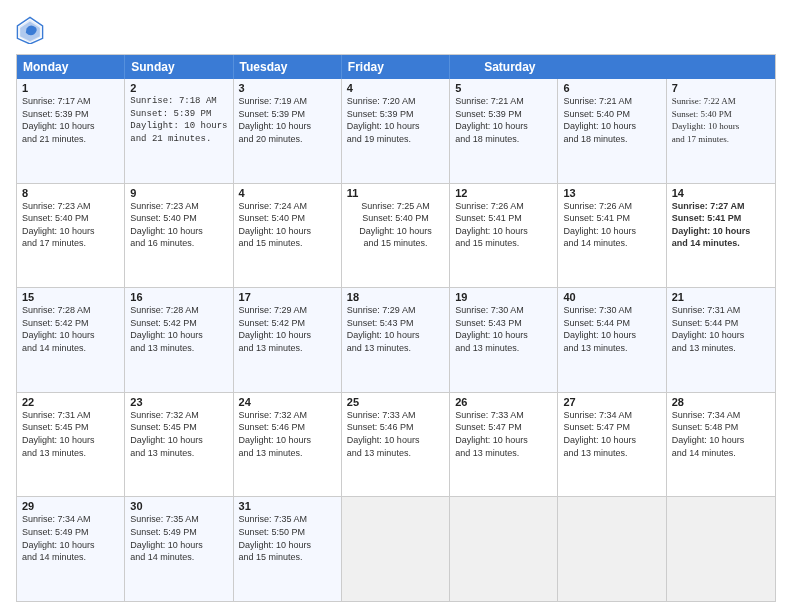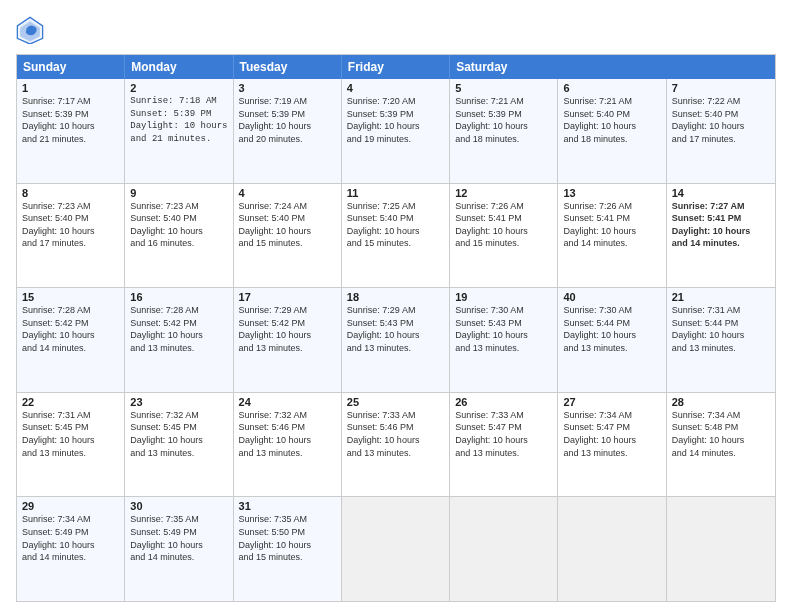--- a/index.html
+++ b/index.html
@@ -66,21 +66,21 @@
       background: #3a7bd5;
     }
     .cal-header-cell {
       color: #fff;
       font-size: 12px;
       font-weight: bold;
       padding: 5px 6px;
       text-align: left;
       border-right: 1px solid #5590dd;
     }
-    .cal-header-cell:last-child { border-right: none; }
+    .cal-header-cell:last-child { border-right: none; margin-left: 28px; }
     .cal-body {
       flex: 1;
       display: flex;
       flex-direction: column;
     }
     .cal-row {
       display: grid;
       grid-template-columns: repeat(7, 1fr);
       flex: 1;
       border-top: 1px solid #ccc;
@@ -131,22 +131,22 @@
       </div>
     </div>
     <div class="title-block">
       <div class="month-title"></div>
       <div class="subtitle"></div>
     </div>
   </div>
 
   <div class="calendar">
     <div class="cal-header">
-    <div class="cal-header-cell">Sunday</div>
-        <div class="cal-header-cell">Monday</div>
+    <div class="cal-header-cell">Monday</div>
+        <div class="cal-header-cell">Sunday</div>
         <div class="cal-header-cell">Tuesday</div>
         <div class="cal-header-cell">Friday</div>
         <div class="cal-header-cell">Saturday</div>
       </div>
     <div class="cal-body">
     <div class="cal-row">
           <div class="cal-cell">
             <span class="day-num">1</span>
             <div class="day-info" style="white-space: pre-line;">Sunrise: 7:17 AM
 Sunset: 5:39 PM
@@ -183,21 +183,21 @@
           </div>
           <div class="cal-cell">
             <span class="day-num">6</span>
             <div class="day-info" style="white-space: pre-line;">Sunrise: 7:21 AM
 Sunset: 5:40 PM
 Daylight: 10 hours
 and 18 minutes.</div>
           </div>
           <div class="cal-cell">
             <span class="day-num">7</span>
-            <div class="day-info" style="white-space: pre-line;">Sunrise: 7:22 AM
+            <div class="day-info" style="white-space: pre-line; font-family: Liberation Serif, serif;">Sunrise: 7:22 AM
 Sunset: 5:40 PM
 Daylight: 10 hours
 and 17 minutes.</div>
           </div>
         </div>
         <div class="cal-row">
           <div class="cal-cell">
             <span class="day-num">8</span>
             <div class="day-info" style="white-space: pre-line;">Sunrise: 7:23 AM
 Sunset: 5:40 PM
@@ -213,21 +213,21 @@
           </div>
           <div class="cal-cell">
             <span class="day-num">4</span>
             <div class="day-info" style="white-space: pre-line;">Sunrise: 7:24 AM
 Sunset: 5:40 PM
 Daylight: 10 hours
 and 15 minutes.</div>
           </div>
           <div class="cal-cell">
             <span class="day-num">11</span>
-            <div class="day-info" style="white-space: pre-line;">Sunrise: 7:25 AM
+            <div class="day-info" style="white-space: pre-line; text-align: center;">Sunrise: 7:25 AM
 Sunset: 5:40 PM
 Daylight: 10 hours
 and 15 minutes.</div>
           </div>
           <div class="cal-cell">
             <span class="day-num">12</span>
             <div class="day-info" style="white-space: pre-line;">Sunrise: 7:26 AM
 Sunset: 5:41 PM
 Daylight: 10 hours
 and 15 minutes.</div>

